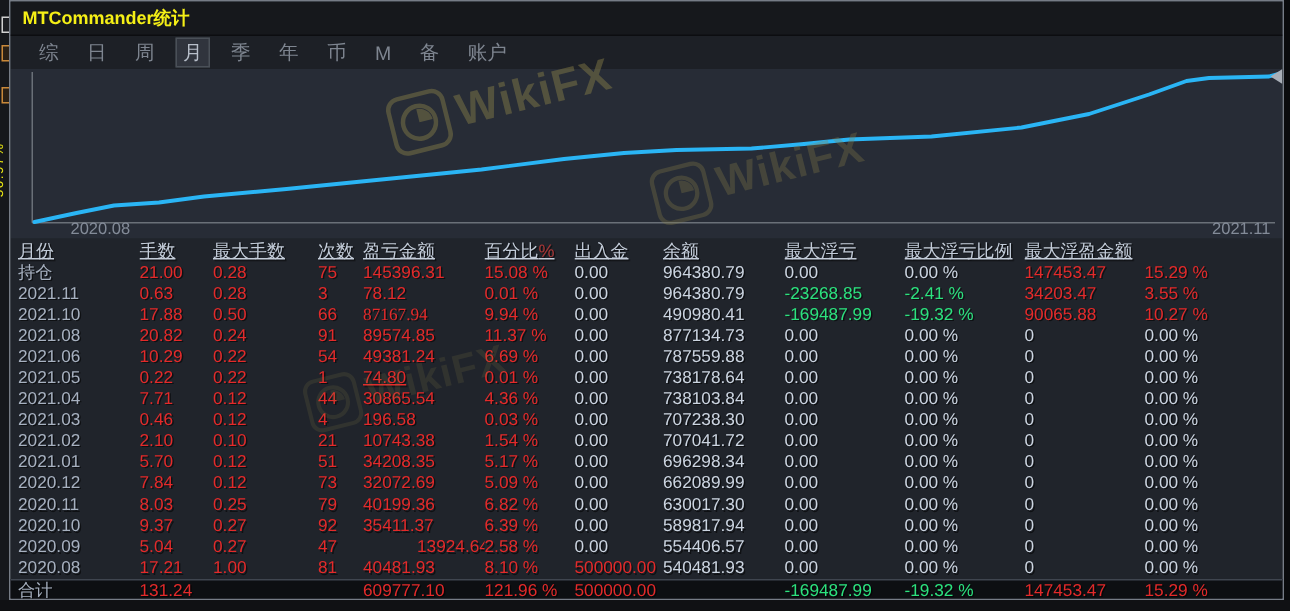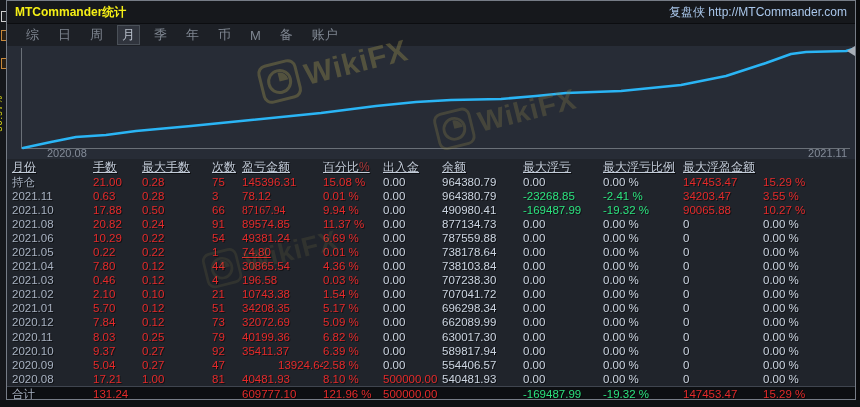--- a/index.html
+++ b/index.html
@@ -57,21 +57,20 @@
     <div class="frag frag1"></div>
     <div class="frag frag2"></div>
     <div class="frag frag3"></div>
     <div class="vlabel">50.97%</div>
   </div>
 
   <div class="window">
 
     <div class="titlebar">
       <span class="title">MTCommander统计</span>
-      <span class="brand">复盘侠 http://MTCommander.com</span>
     </div>
 
     <div class="menubar">
         <span class="mi">综</span>
         <span class="mi">日</span>
         <span class="mi">周</span>
         <span class="mi sel">月</span>
         <span class="mi">季</span>
         <span class="mi">年</span>
         <span class="mi">币</span>
@@ -185,21 +184,21 @@
             <span class="cell" style="color: rgb(228, 42, 42);">0.01 %</span>
             <span class="cell" style="color: rgb(204, 213, 225);">0.00</span>
             <span class="cell" style="color: rgb(204, 213, 225);">738178.64</span>
             <span class="cell" style="color: rgb(204, 213, 225);">0.00</span>
             <span class="cell" style="color: rgb(204, 213, 225);">0.00 %</span>
             <span class="cell" style="color: rgb(204, 213, 225);">0</span>
             <span class="cell" style="color: rgb(204, 213, 225);">0.00 %</span>
           </div>
           <div class="trow">
             <span class="cell" style="color: rgb(167, 177, 192);">2021.04</span>
-            <span class="cell" style="color: rgb(228, 42, 42);">7.80</span>
+            <span class="cell" style="color: rgb(228, 42, 42);">7.71</span>
             <span class="cell" style="color: rgb(228, 42, 42);">0.12</span>
             <span class="cell" style="color: rgb(228, 42, 42);">44</span>
             <span class="cell" style="color: rgb(228, 42, 42);">30865.54</span>
             <span class="cell" style="color: rgb(228, 42, 42);">4.36 %</span>
             <span class="cell" style="color: rgb(204, 213, 225);">0.00</span>
             <span class="cell" style="color: rgb(204, 213, 225);">738103.84</span>
             <span class="cell" style="color: rgb(204, 213, 225);">0.00</span>
             <span class="cell" style="color: rgb(204, 213, 225);">0.00 %</span>
             <span class="cell" style="color: rgb(204, 213, 225);">0</span>
             <span class="cell" style="color: rgb(204, 213, 225);">0.00 %</span>

